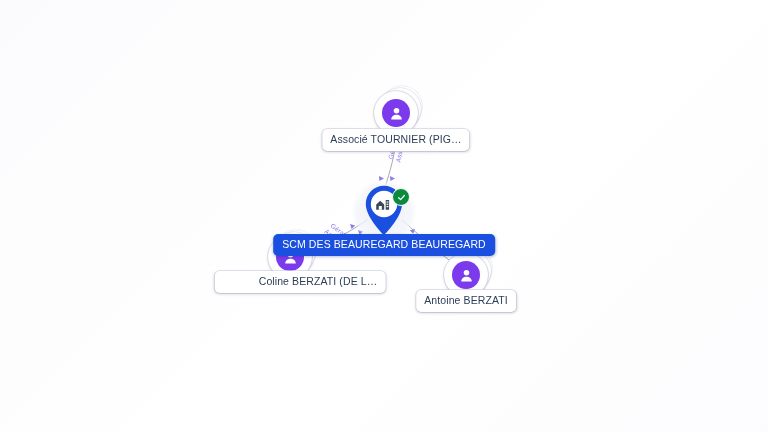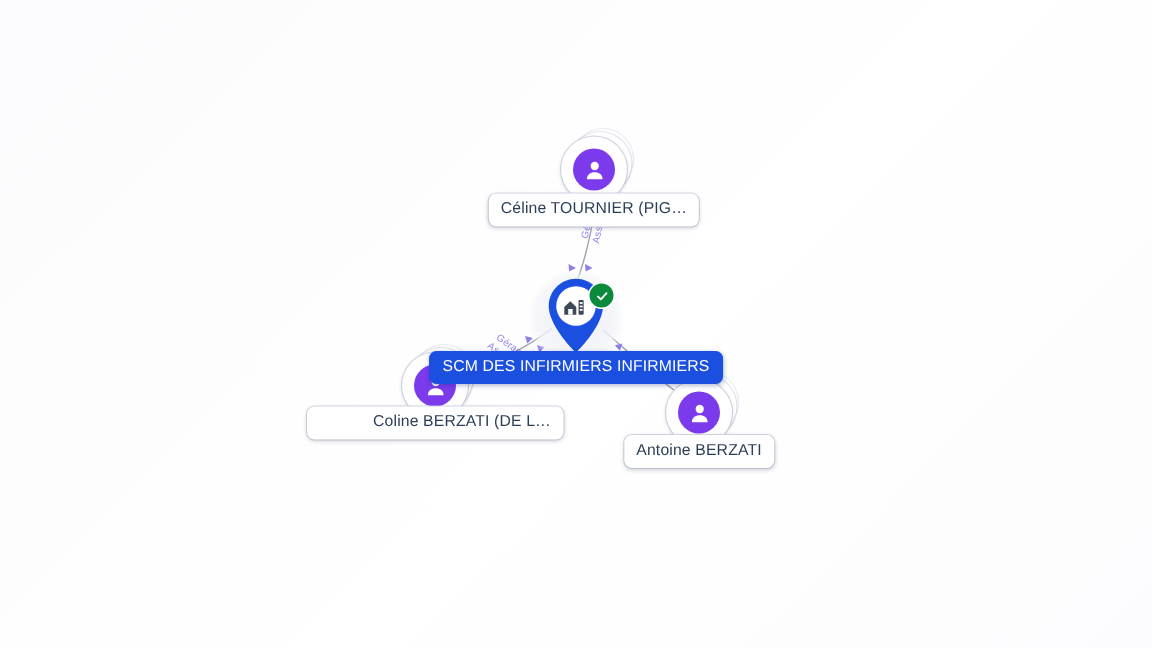--- a/index.html
+++ b/index.html
@@ -184,34 +184,34 @@
     <div class="person-card l3"></div>
     <div class="person-card l2"></div>
     <div class="person-card"></div>
     <div class="avatar">
       <svg width="17" height="17" viewBox="0 0 24 24" aria-hidden="true">
         <circle cx="12" cy="8" r="3.9" fill="#ffffff"></circle>
         <path d="M4.6 20.4c0-4.2 3.3-6.6 7.4-6.6s7.4 2.4 7.4 6.6z" fill="#ffffff"></path>
       </svg>
     </div>
   </div>
-  <div class="node-label" style="left:396px; top:129px;">Céline TOURNIER (PIG…</div>
+  <div class="node-label" style="left:396px; top:129px;">Associé TOURNIER (PIG…</div>
 
   <div class="node" style="left:290px; top:257px;">
     <div class="person-card l3"></div>
     <div class="person-card l2"></div>
     <div class="person-card"></div>
     <div class="avatar">
       <svg width="17" height="17" viewBox="0 0 24 24" aria-hidden="true">
         <circle cx="12" cy="8" r="3.9" fill="#ffffff"></circle>
         <path d="M4.6 20.4c0-4.2 3.3-6.6 7.4-6.6s7.4 2.4 7.4 6.6z" fill="#ffffff"></path>
       </svg>
     </div>
   </div>
-  <div class="node-label" style="left:290px; top:271px;padding-left:44px;">Coline BERZATI (DE L…</div>
+  <div class="node-label" style="left:300px; top:271px;padding-left:44px;">Coline BERZATI (DE L…</div>
 
   <div class="node" style="left:466px; top:275px;">
     <div class="person-card l3"></div>
     <div class="person-card l2"></div>
     <div class="person-card"></div>
     <div class="avatar">
       <svg width="17" height="17" viewBox="0 0 24 24" aria-hidden="true">
         <circle cx="12" cy="8" r="3.9" fill="#ffffff"></circle>
         <path d="M4.6 20.4c0-4.2 3.3-6.6 7.4-6.6s7.4 2.4 7.4 6.6z" fill="#ffffff"></path>
       </svg>
@@ -234,15 +234,15 @@
           <rect x="10.9" y="9.6" width="1.9" height="1.2" fill="#ffffff"></rect>
         </g>
       </svg>
     </div>
     <div class="verified-badge">
       <svg width="9" height="9" viewBox="0 0 24 24" aria-hidden="true">
         <path d="M4.5 12.6 L9.6 17.6 L19.6 6.6" fill="none" stroke="#ffffff" stroke-width="3.4" stroke-linecap="round" stroke-linejoin="round"></path>
       </svg>
     </div>
   </div>
-  <div class="company-label" style="left:384px; top:234px;">SCM DES INFIRMIERS INFIRMIERS</div>
+  <div class="company-label" style="left:384px; top:234px;">SCM DES BEAUREGARD BEAUREGARD</div>
 
 </div>
 
 </body></html>

